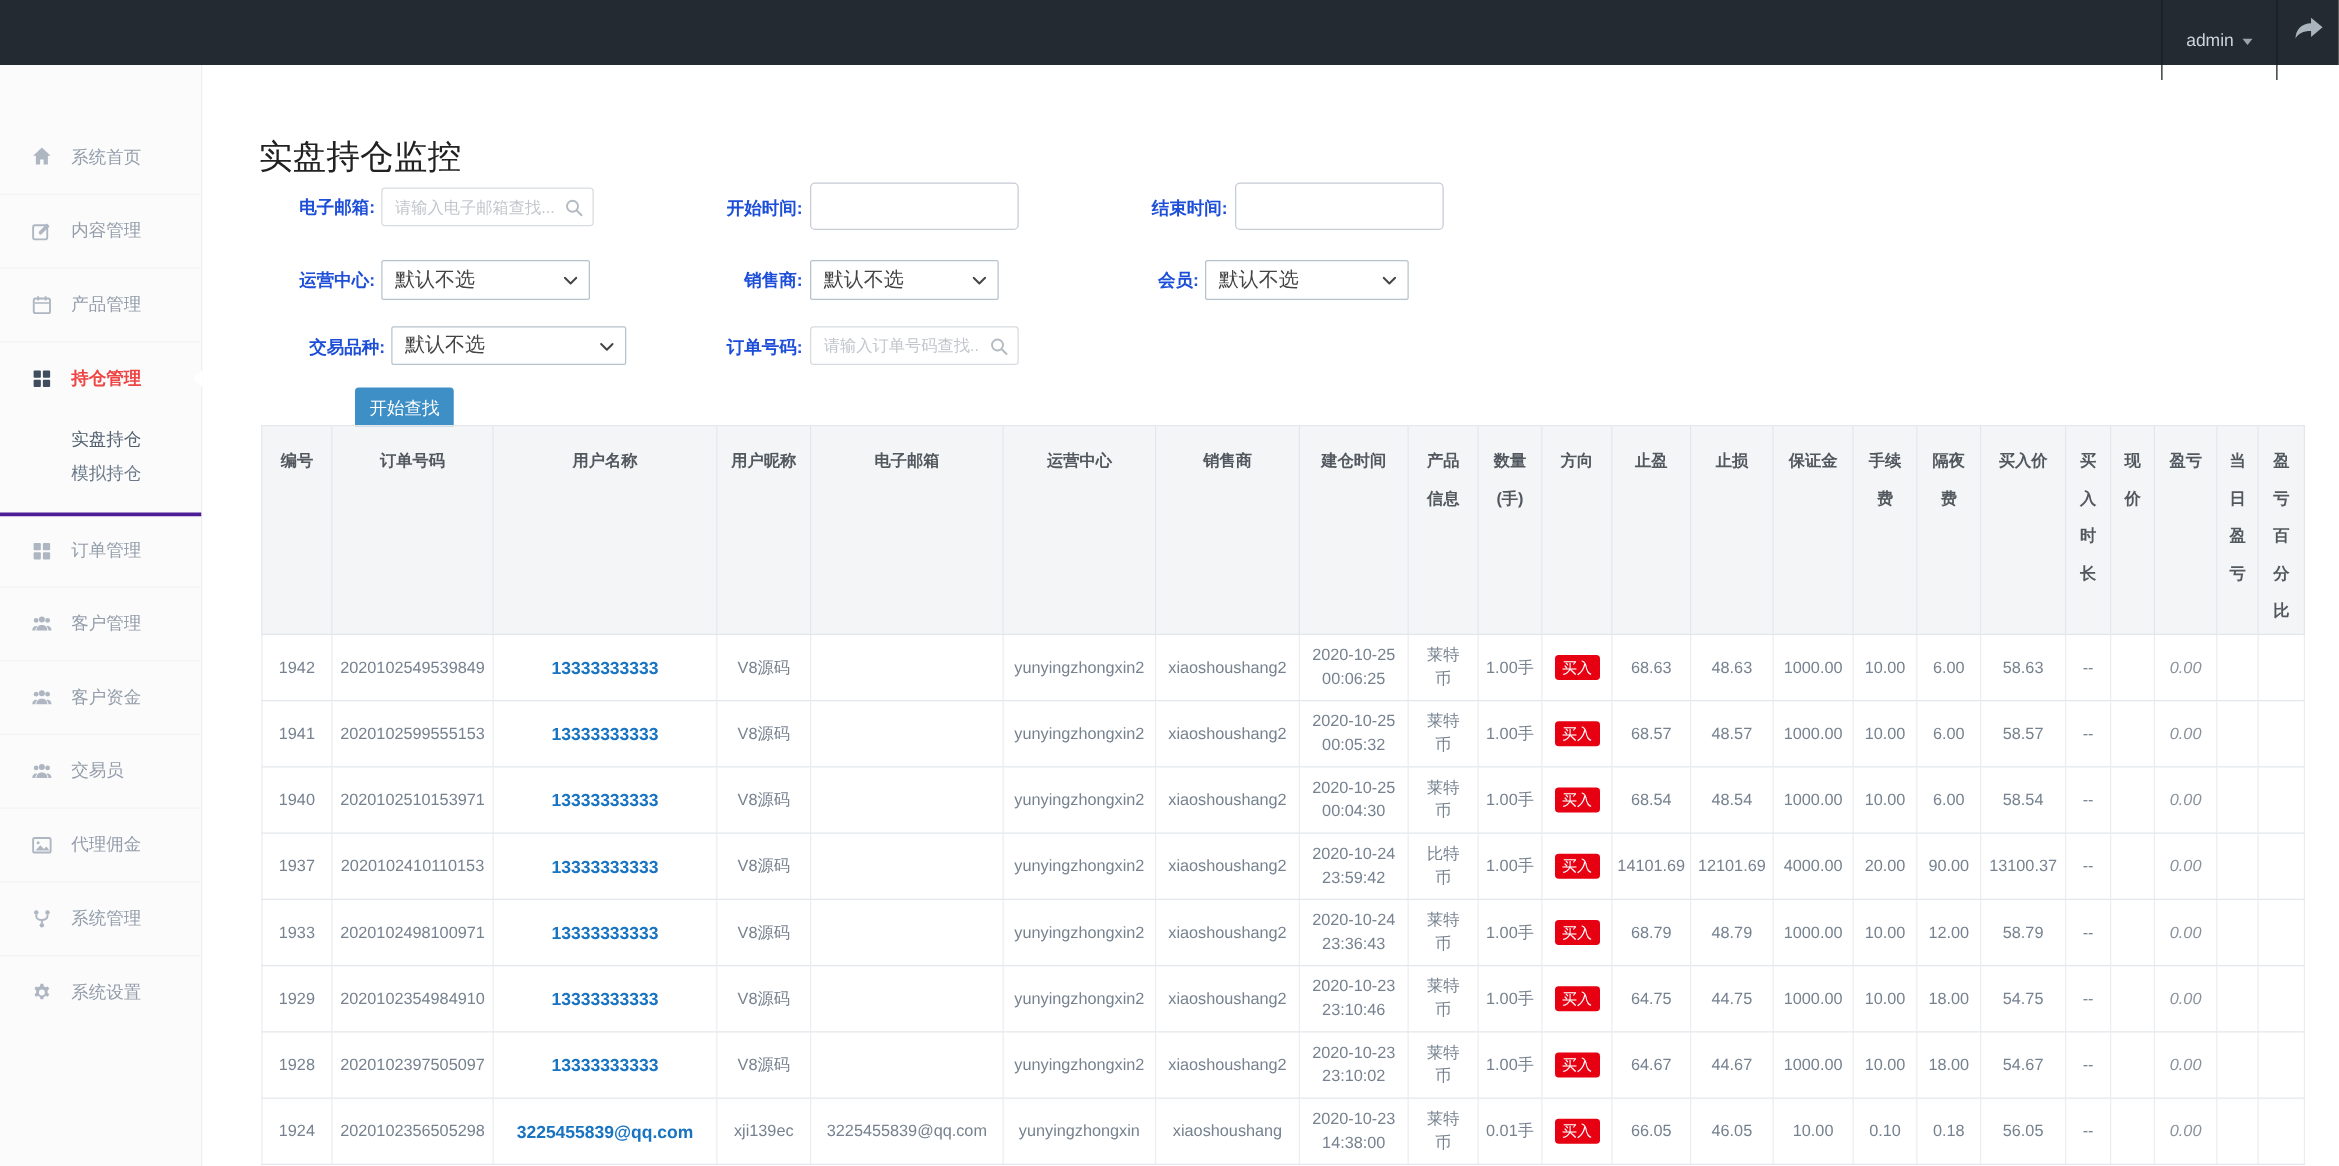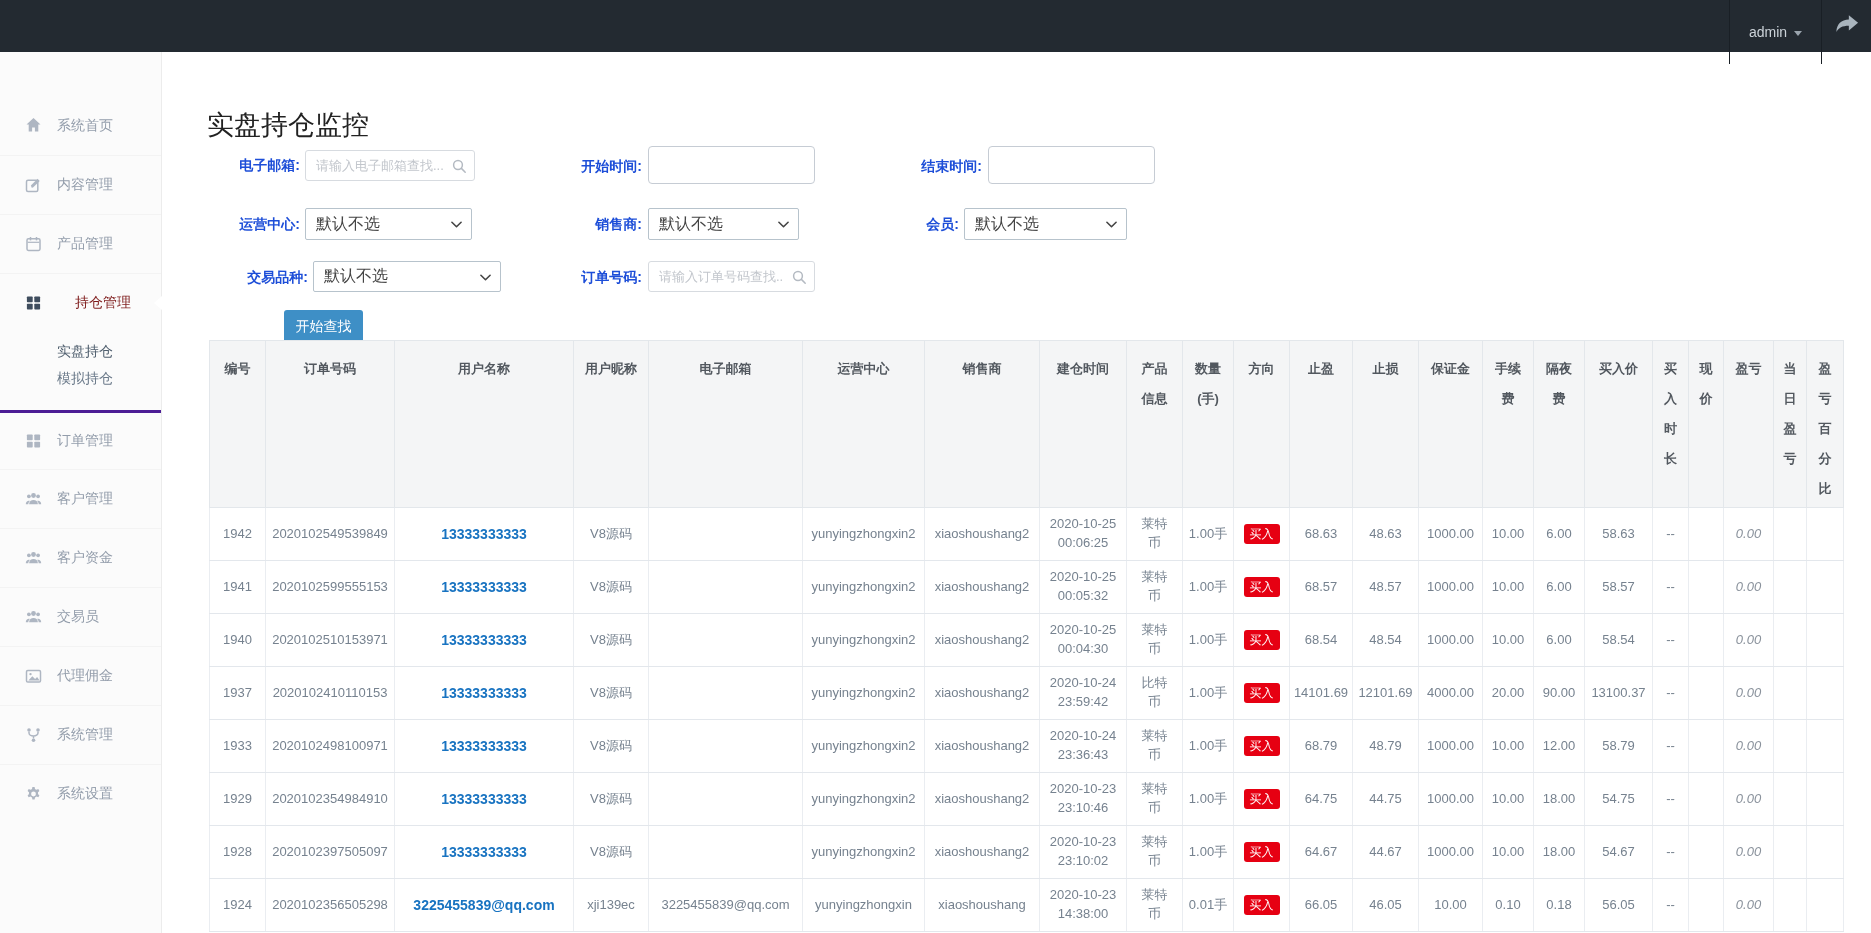--- a/index.html
+++ b/index.html
@@ -21,21 +21,21 @@
   
   .sidebar { position:absolute; left:0; top:52px; width:162px; height:881px;
     background:#fbfbfb; border-right:1px solid #ececec; }
   .side-nav { display:block; padding-top:44px; }
   .side-item { position:relative; height:59px; display:flex; align-items:center;
     padding-left:25px; cursor:pointer; border-top:1px solid #f3f3f3; }
   .side-nav .side-item:first-child { border-top:none; }
   .side-icon { width:19px; height:17px; margin-right:13px; color:#aeb6c2; display:inline-flex; }
   .side-icon svg { width:17px; height:16px; fill:currentColor; }
   .side-label { font-size:14px; color:#939dab; }
-  .side-item.active .side-label { color:#7f1d1d; font-weight:400;margin-left:18px; }
+  .side-item.active .side-label { color:#ef4444; font-weight:700; }
   .side-item.active .side-icon { color:#3f4d5e; }
   .notch { position:absolute; right:-1px; top:50%; margin-top:-7px; width:0; height:0;
     border-top:7px solid transparent; border-bottom:7px solid transparent; border-right:8px solid #fff; }
   .side-sub { padding:6px 0 18px 57px; border-top:none; }
   .side-sub-item { font-size:14px; color:#6b7a8a; line-height:27px; cursor:pointer; }
   .side-sub-item.current { color:#51606f; }
   .side-sub + .side-item { border-top:3px solid #4c1d95; }
 
   
   .main { position:absolute; left:162px; top:52px; width:1709px; height:881px; background:#fff; }

